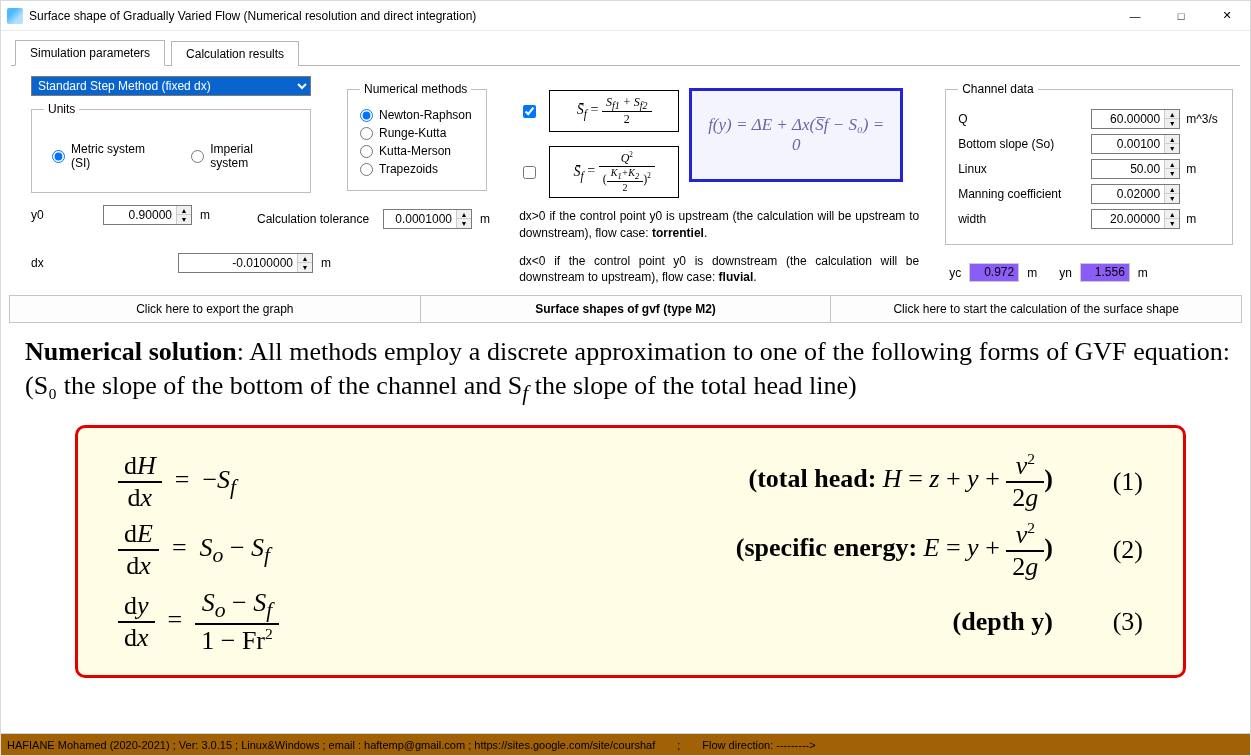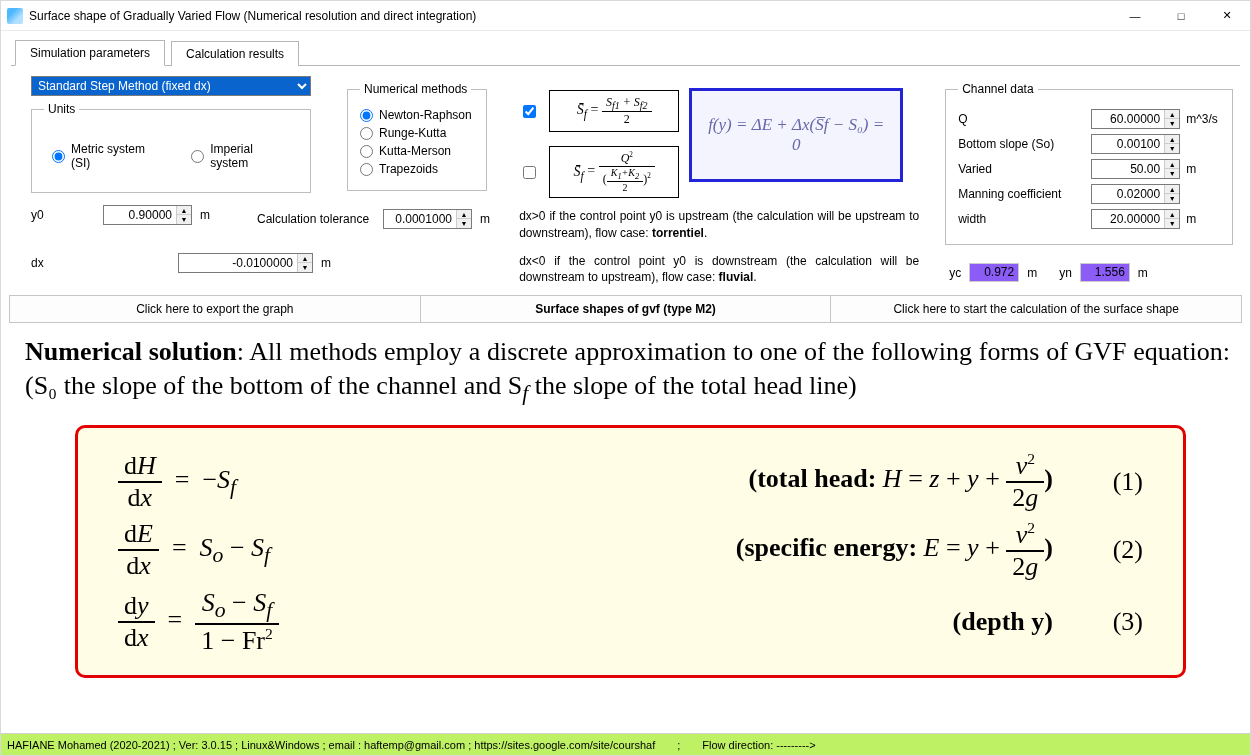--- a/index.html
+++ b/index.html
@@ -222,21 +222,21 @@
   .bfrac .n { display:block; border-bottom:2px solid #000; padding:0 6px; }
   .bfrac .d { display:block; padding:0 6px; }
   sup { font-size: 0.6em; }
 
   
   .status-bar {
     position:absolute;
     bottom:0; left:0; right:0;
     height: 22px;
     border-top:1px solid #d0d0d0;
-    background:#bef264;
+    background:#a16207;
     display:flex; align-items:center;
     font-size: 11px;
     padding: 0 6px;
     gap: 22px;
   }
 </style>
 </head>
 <body>
 
 <div class="title-bar">
@@ -386,21 +386,21 @@
         <span class="num-input">
             <input value="0.00100" style="">
             <span class="spin">
               <span>▲</span>
               <span>▼</span>
             </span>
           </span>
         <span class="unit"></span>
       </div>
       <div class="ch-row">
-        <span class="lbl">Varied</span>
+        <span class="lbl">Linux</span>
         <span class="num-input">
             <input value="50.00" style="">
             <span class="spin">
               <span>▲</span>
               <span>▼</span>
             </span>
           </span>
         <span class="unit">m</span>
       </div>
       <div class="ch-row">

